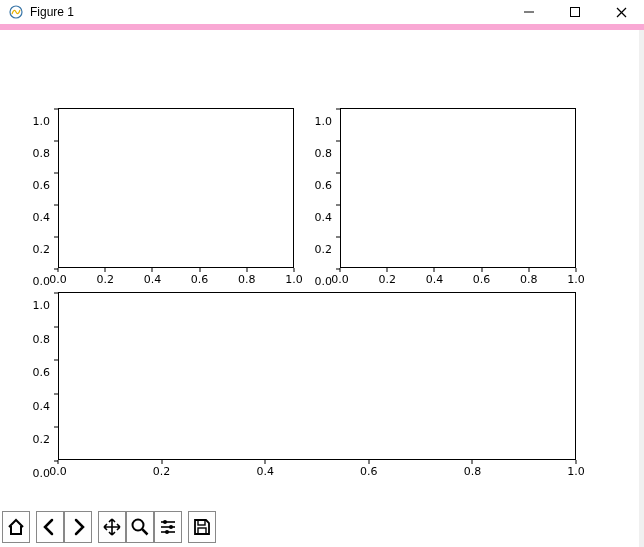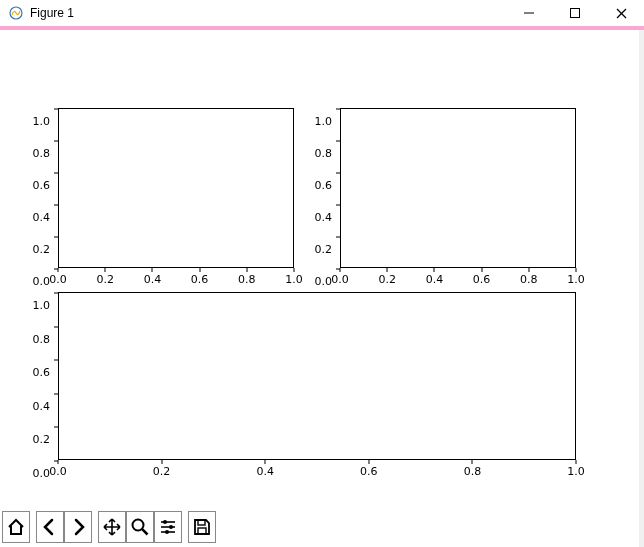--- a/index.html
+++ b/index.html
@@ -1,18 +1,18 @@
 <!DOCTYPE html>
 <html><head>
 <meta charset="utf-8">
 <style>
   * { box-sizing: border-box; margin: 0; padding: 0; }
   body { width: 644px; height: 547px; background: #fff; font-family: "Segoe UI", Arial, sans-serif; font-size: 13px; color: #000; overflow: hidden; }
   
-  .titlebar { height: 30px; background: #fff; display: flex; align-items: center; padding: 0 0 0 8px; border-bottom: 4px solid #f9a8d4; }
+  .titlebar { height: 30px; background: #fff; display: flex; align-items: center; padding: 0 0 0 8px; border-bottom: 6px solid #f9a8d4; }
   .titlebar .icon { width: 16px; height: 16px; margin-right: 6px; display: flex; align-items: center; justify-content: center; }
   .titlebar .title { flex: 1; font-size: 12px; }
   .winbtn { width: 46px; height: 30px; display: flex; align-items: center; justify-content: center; }
   .winbtn svg { display: block; }
 
   .figure-area { position: relative; width: 644px; height: 478px; background: #fff; }
   .axes { position: absolute; }
   .axes .plot { position: absolute; border: 1px solid #000; background: #fff; }
   .tick-x { position: absolute; bottom: -18px; transform: translateX(-50%); font-size: 11px; font-family: "DejaVu Sans", Arial, sans-serif; }
   .tick-y { position: absolute; left: -8px; transform: translate(-100%, 50%); font-size: 11px; font-family: "DejaVu Sans", Arial, sans-serif; }

